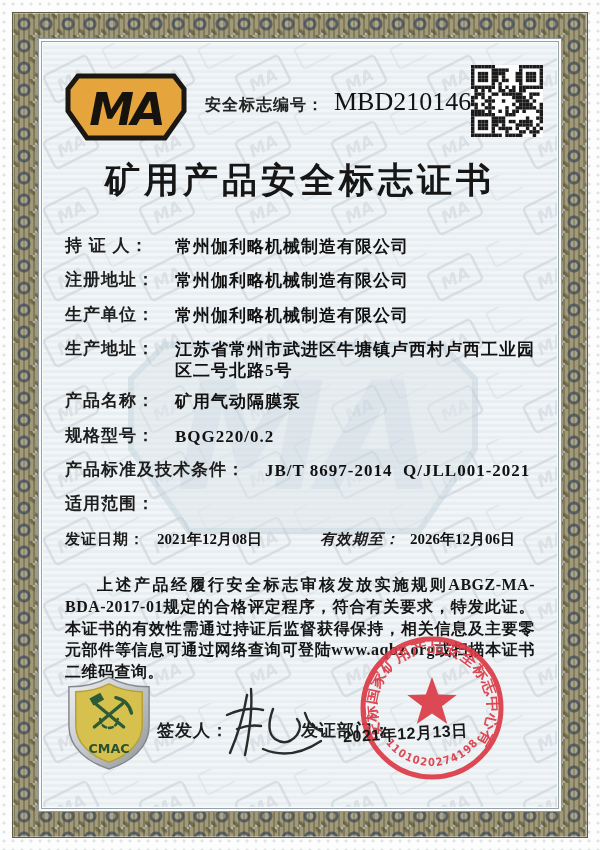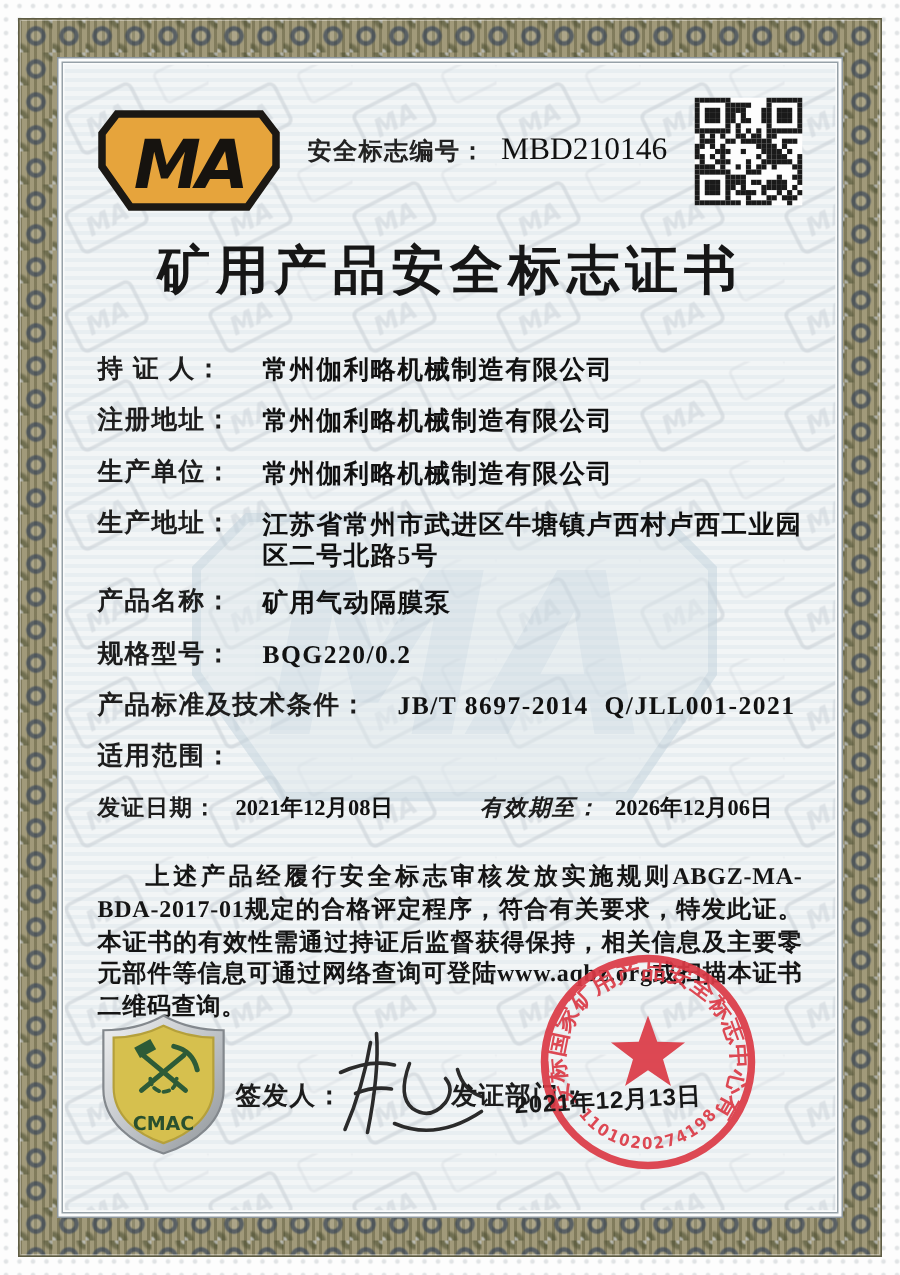--- a/index.html
+++ b/index.html
@@ -24,21 +24,21 @@
   .paper{position:absolute;inset:43px;overflow:hidden;
          background:repeating-linear-gradient(180deg,#f2f5f6 0px,#f2f5f6 3px,#e8eef1 3px,#e8eef1 6px);}
   .wm-layer{position:absolute;inset:0;width:100%;height:100%;}
   .content{position:absolute;inset:0;padding:0 22px;z-index:2;}
 
   
   .header{display:flex;align-items:flex-start;margin-top:22px;}
   .ma-logo{width:122px;height:68px;margin-top:8px;flex:0 0 auto;}
   .num-wrap{margin:22px 0 0 18px;white-space:nowrap;}
   .num-label{font-size:16px;font-weight:700;letter-spacing:1px;color:#222;}
-  .num-value{font-family:"Liberation Serif","DejaVu Serif",serif;font-size:21px;margin-left:10px;color:#111;}
+  .num-value{font-family:"Liberation Serif","DejaVu Serif",serif;font-size:26px;margin-left:10px;color:#111;}
   .spacer{flex:1;}
   .qr{width:72px;height:72px;margin-top:0;flex:0 0 auto;}
 
   
   .title{margin-top:16px;text-align:center;font-family:"Liberation Serif","DejaVu Serif",serif;
          font-weight:700;font-size:35px;letter-spacing:4px;color:#161616;}
 
   
   .fields{margin-top:32px;font-size:17px;}
   .row{display:flex;align-items:flex-start;margin-bottom:13px;line-height:1.2;}

